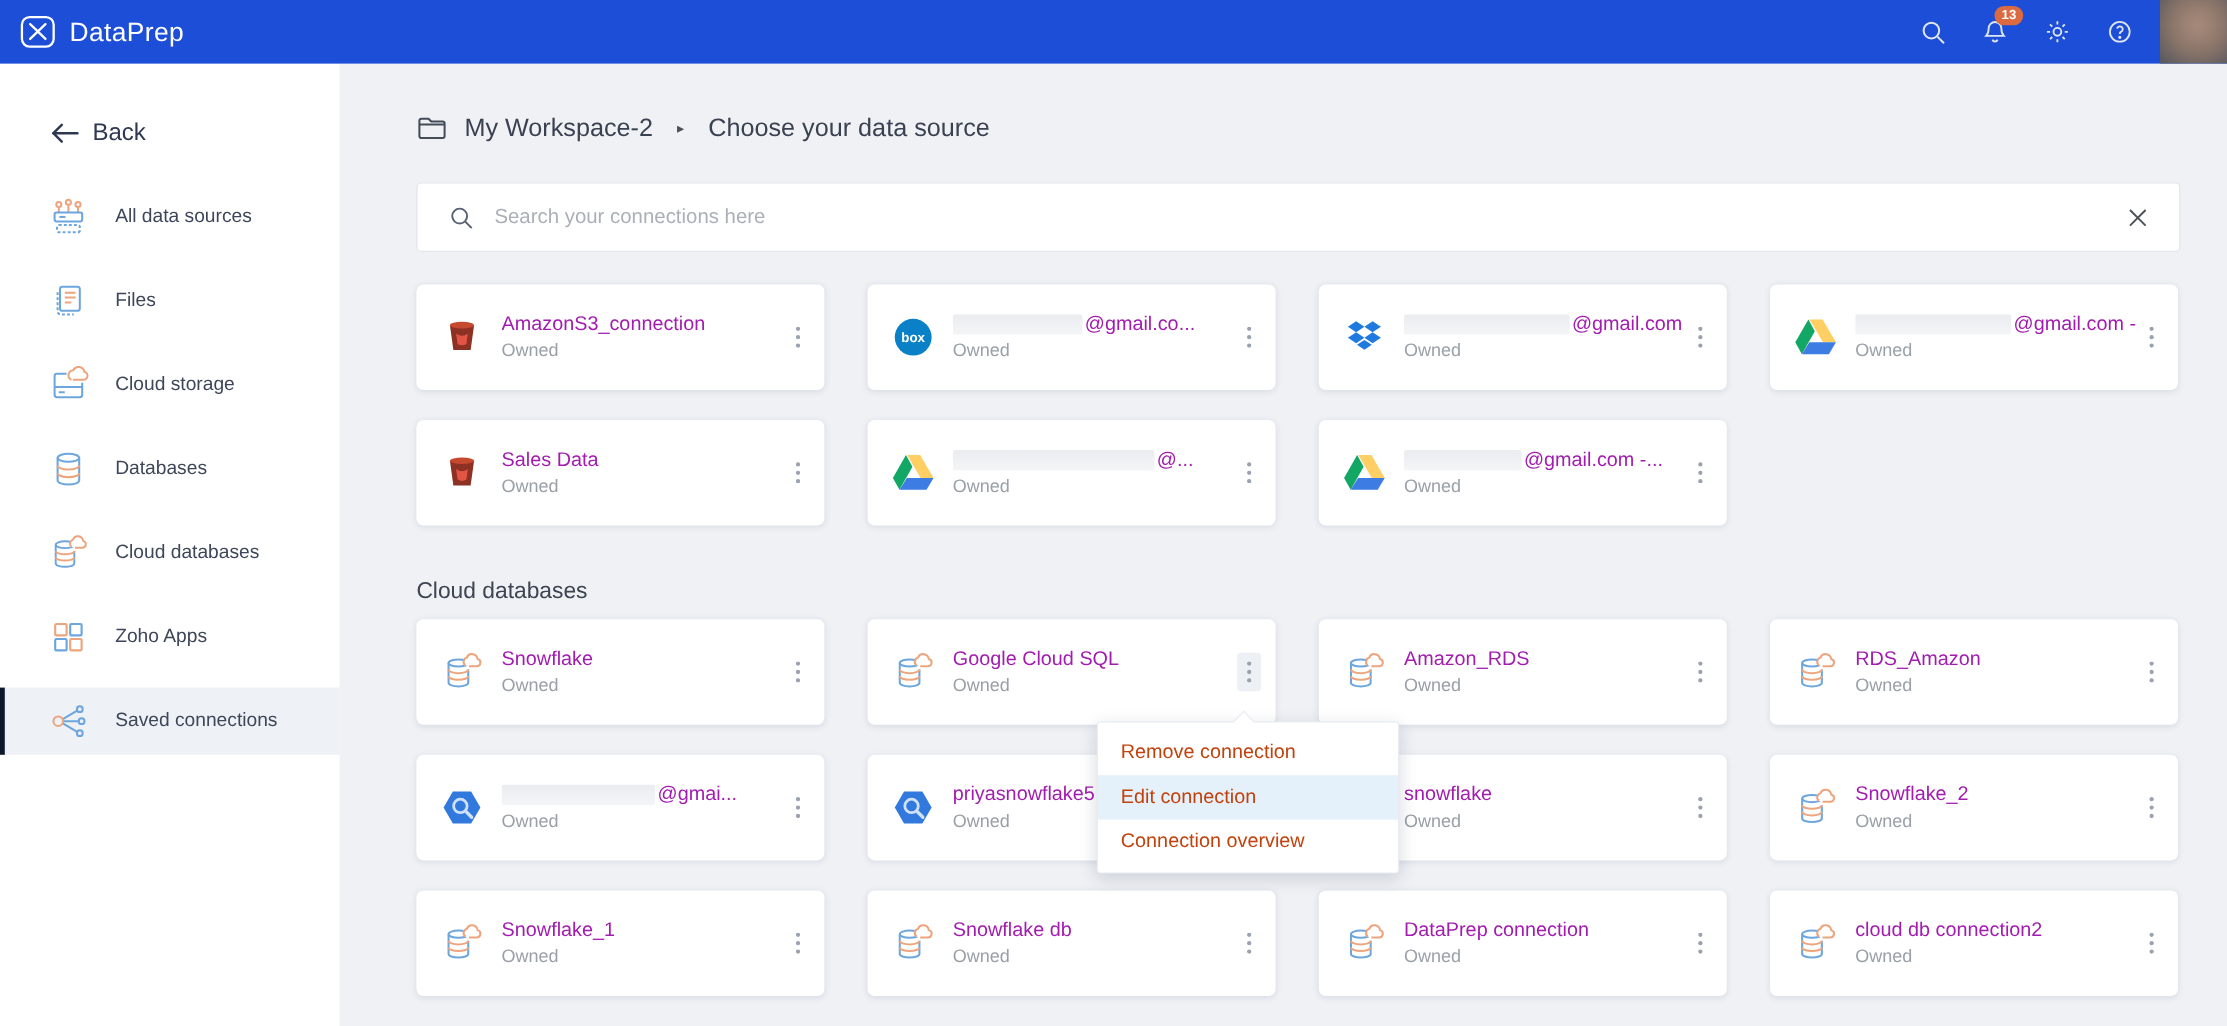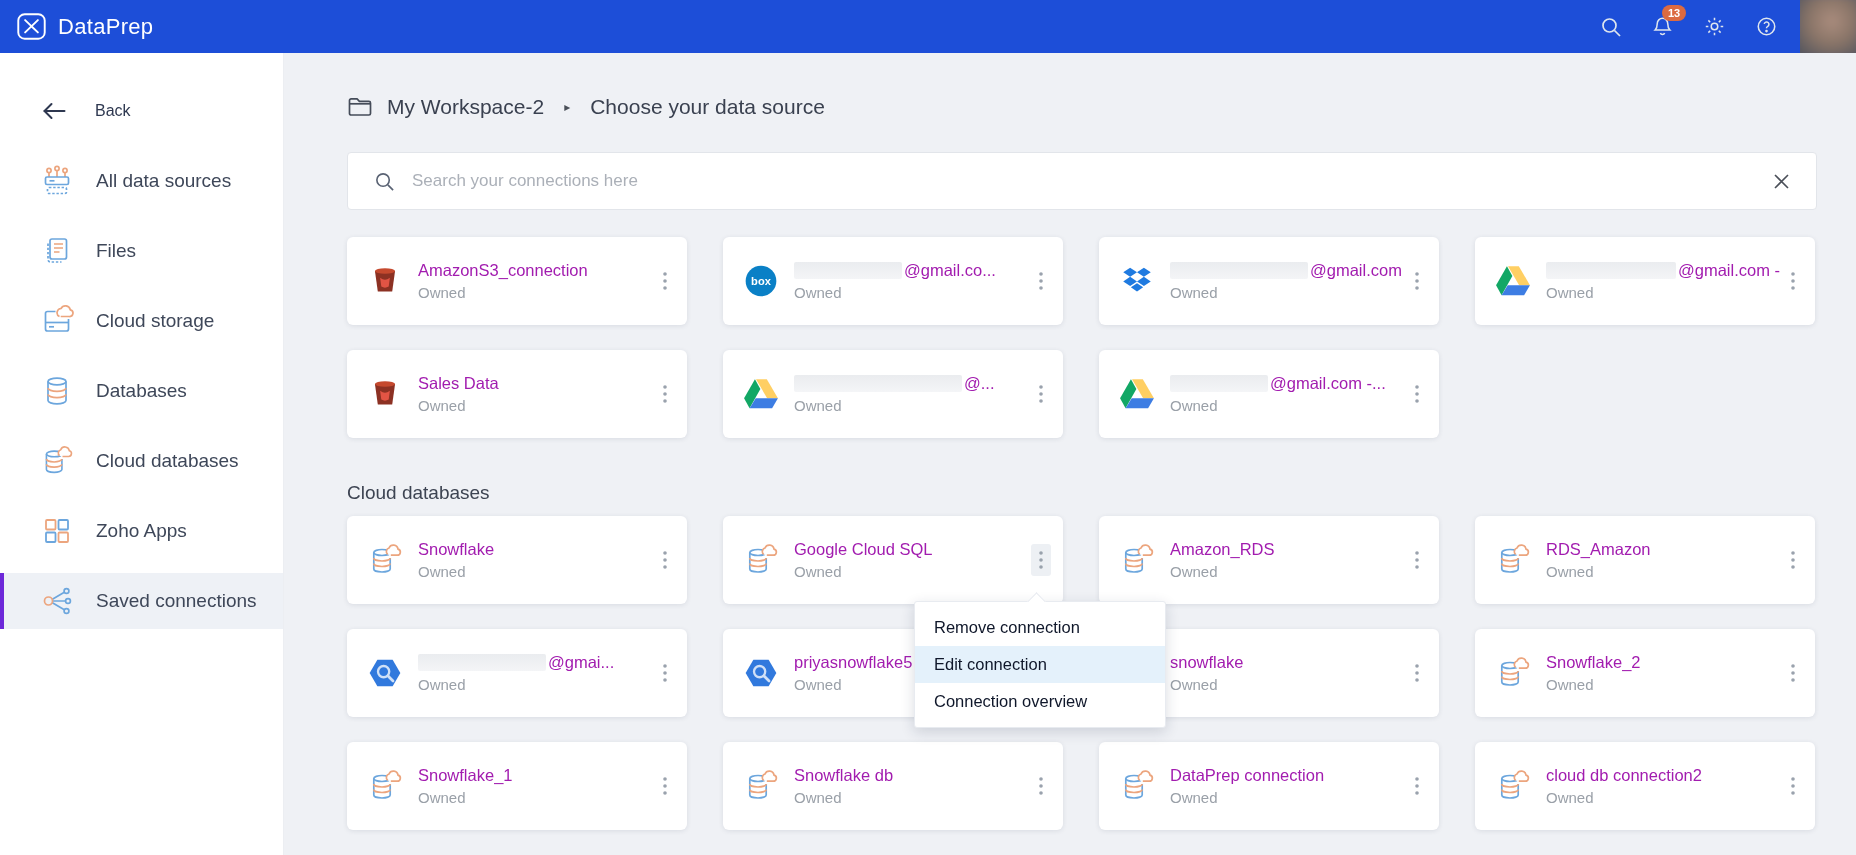--- a/index.html
+++ b/index.html
@@ -31,28 +31,28 @@
     background: radial-gradient(circle at 55% 42%, #ab8d7e 0%, #8a7568 40%, #5f5c60 72%, #434954 100%);
     filter: blur(4px);
   }
 
   
   .sidebar {
     position:absolute; top:53px; left:0; bottom:0; width:284px;
     background:#fff; border-right:1px solid #eceef2; z-index:10;
   }
   .back {
-    display:flex; align-items:center; gap:28px; margin-top:30px; height:56px;
-    padding-left:40px; font-size:16px; color:#2e3850; cursor:pointer;
+    display:flex; align-items:center; gap:10px; margin-top:30px; height:56px;
+    padding-left:40px; font-size:20px; color:#2e3850; cursor:pointer;
   }
   .nav-item {
     display:flex; align-items:center; gap:22px; height:56px; margin-top:14px;
-    padding-left:40px; font-size:19px; color:#3e4759; cursor:pointer;
-  }
-  .nav-item.selected { background:#eef1f6; border-left:4px solid #6d28d9; padding-left:36px; }
+    padding-left:40px; font-size:16px; color:#3e4759; cursor:pointer;
+  }
+  .nav-item.selected { background:#eef1f6; border-left:4px solid #0f172a; padding-left:36px; }
   .s-icon { width:34px; height:34px; flex:none; display:flex; }
   .s-icon svg { width:34px; height:34px; }
 
   
   .main {
     position:absolute; left:284px; top:53px; right:0; bottom:0;
     padding:0 39px 0 63px; overflow:hidden;
   }
   .breadcrumb { margin-top:42px; display:flex; align-items:center; gap:14px; font-size:21px; color:#3a4150; }
   .crumb-link { cursor:pointer; }
@@ -84,21 +84,21 @@
   .dots { position:absolute; right:12px; top:50%; transform:translateY(-50%); padding:7px 8px; display:flex; border-radius:3px; cursor:pointer; }
   .dots svg { fill:#9aa2ad; }
   .dots.active { background:#edf0f4; }
 
   
   .context-menu {
     position:absolute; left:914px; top:601px; width:252px; background:#fff;
     border:1px solid #e8ebf0; border-radius:3px; box-shadow:0 4px 14px rgba(25,39,70,.16);
     padding:7px 0; z-index:60;
   }
-  .menu-item { padding:9px 19px; font-size:16.5px; color:#0f172a; cursor:pointer; }
+  .menu-item { padding:9px 19px; font-size:16.5px; color:#c2410c; cursor:pointer; }
   .menu-item.hl { background:#e4f1fb; }
   .menu-caret {
     position:absolute; left:1030px; top:595px; width:13px; height:13px; background:#fff;
     border-left:1px solid #e8ebf0; border-top:1px solid #e8ebf0; transform:rotate(45deg); z-index:61;
   }
 </style>
 </head>
 <body>
 
 <header class="topbar">

